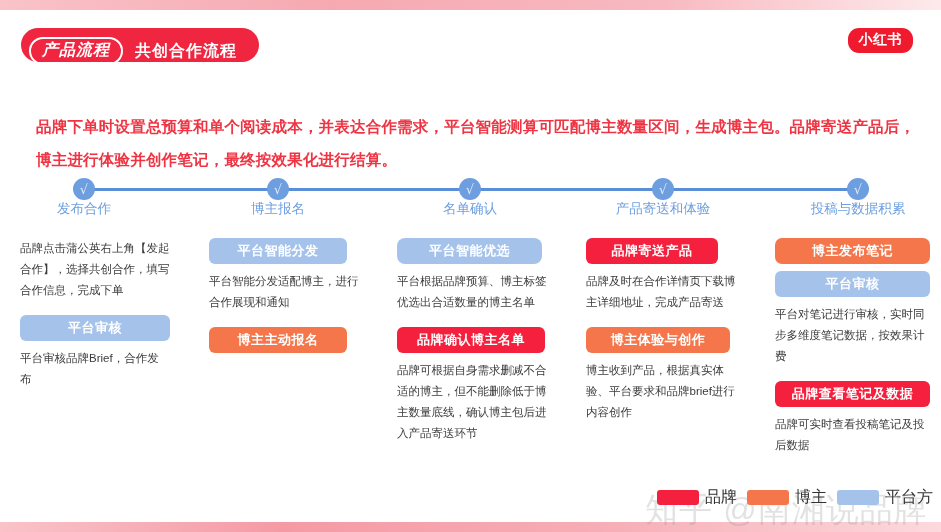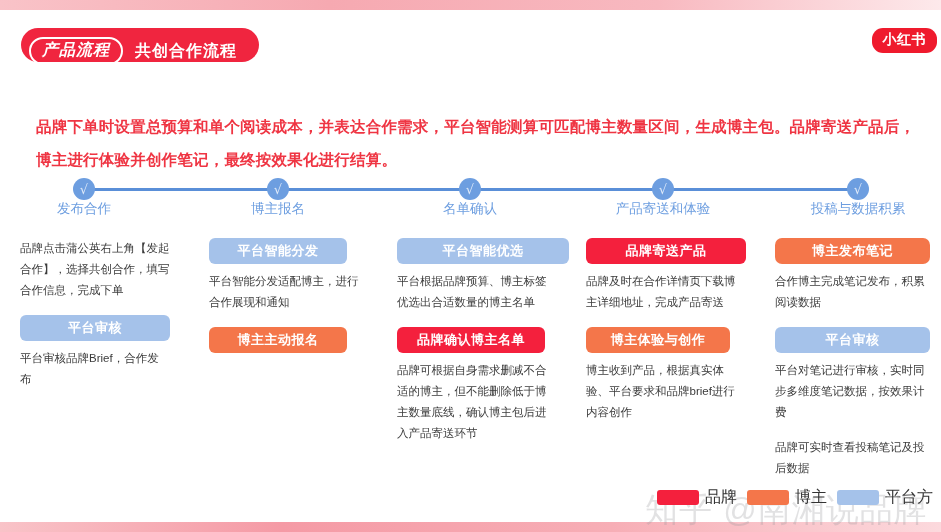--- a/index.html
+++ b/index.html
@@ -43,21 +43,21 @@
     letter-spacing: 1px;
     font-style: italic;
     line-height: 1.3;
   }
   .header-title {
     color: #ffffff; font-size: 16px; font-weight: bold; letter-spacing: 1px;
   }
 
   
   .brand-logo {
-    position: absolute; right: 4px; top: 18px;
+    position: absolute; right: 28px; top: 18px;
     background: #ef1a2d;
     border-radius: 11px;
     padding: 3px 11px 4px 11px;
     color: #ffffff;
     font-size: 14px;
     font-weight: bold;
     letter-spacing: 0.5px;
   }
 
   
@@ -194,36 +194,36 @@
         <div class="desc">品牌点击蒲公英右上角【发起合作】，选择共创合作，填写合作信息，完成下单</div>
         <div class="badge platform" style="width: 150px;">平台审核</div>
         <div class="desc">平台审核品牌Brief，合作发布</div>
       </div>
       <div class="col" style="left: 209px; width: 155px;">
         <div class="badge platform" style="width: 138px;">平台智能分发</div>
         <div class="desc">平台智能分发适配博主，进行合作展现和通知</div>
         <div class="badge blogger" style="width: 138px;">博主主动报名</div>
       </div>
       <div class="col" style="left: 397px; width: 160px;">
-        <div class="badge platform" style="width: 172px;">平台智能优选</div>
+        <div class="badge platform" style="width: 145px; border-radius: 8px;">平台智能优选</div>
         <div class="desc">平台根据品牌预算、博主标签优选出合适数量的博主名单</div>
         <div class="badge brand" style="width: 148px;">品牌确认博主名单</div>
         <div class="desc">品牌可根据自身需求删减不合适的博主，但不能删除低于博主数量底线，确认博主包后进入产品寄送环节</div>
       </div>
       <div class="col" style="left: 586px; width: 157px;">
-        <div class="badge brand" style="width: 160px;">品牌寄送产品</div>
+        <div class="badge brand" style="width: 132px;">品牌寄送产品</div>
         <div class="desc">品牌及时在合作详情页下载博主详细地址，完成产品寄送</div>
         <div class="badge blogger" style="width: 144px; text-align: center;">博主体验与创作</div>
         <div class="desc">博主收到产品，根据真实体验、平台要求和品牌brief进行内容创作</div>
       </div>
       <div class="col" style="left: 775px; width: 156px;">
         <div class="badge blogger" style="width: 155px; border-radius: 7px;">博主发布笔记</div>
-        <div class="desc">合作博主完成笔记发布，积累阅读数据</div>
         <div class="badge platform" style="width: 155px;">平台审核</div>
         <div class="desc">平台对笔记进行审核，实时同步多维度笔记数据，按效果计费</div>
+        <div class="badge brand" style="width: 155px;">品牌查看笔记及数据</div>
         <div class="desc">品牌可实时查看投稿笔记及投后数据</div>
       </div>
     </div>
 
   <div class="watermark">知乎 @南湘说品牌</div>
 
   <div class="legend" id="legend">
       <div class="legend-item">
         <div class="legend-swatch" style="background: rgb(244, 32, 61);"></div>
         <div class="legend-text">品牌</div>

